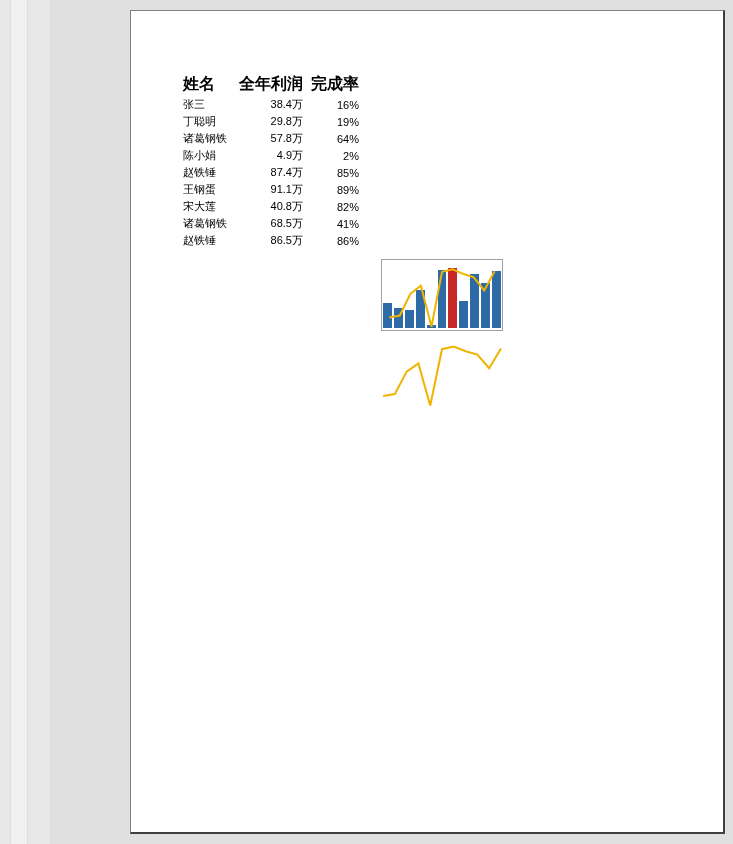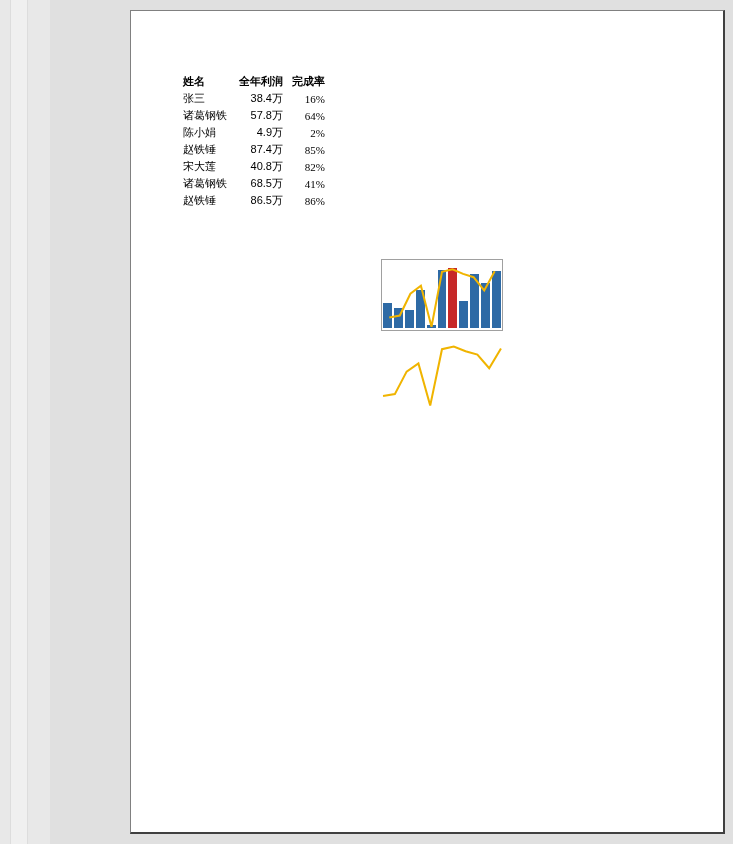--- a/index.html
+++ b/index.html
@@ -40,34 +40,34 @@
     .table {
       position: absolute;
       left: 48px;
       top: 62px;
     }
     .table table {
       border-collapse: collapse;
     }
     .table th {
       font-weight: bold;
-      font-size: 11px;
+      font-size: 16px;
       text-align: left;
       padding: 1px 4px;
       white-space: nowrap;
     }
     .table th.num { text-align: right; }
     .table td {
       font-size: 11px;
       padding: 1px 4px;
       white-space: nowrap;
     }
     .table td.name { width: 56px; }
     .table td.profit { text-align: right; width: 52px; }
-    .table td.rate { text-align: right; width: 42px; font-family: Liberation Serif, serif; }
+    .table td.rate { text-align: right; width: 42px; }
     .chart-wrap {
       position: absolute;
       left: 250px;
       top: 248px;
       width: 130px;
     }
     .bar-chart {
       width: 122px;
       height: 72px;
       border: 1px solid #a0a0a0;
@@ -113,33 +113,43 @@
           <th class="num">完成率</th>
         </tr>
       </thead>
       <tbody id="tbody">
           <tr>
             <td class="name">张三</td>
             <td class="profit">38.4万</td>
             <td class="rate">16%</td>
           </tr>
           <tr>
+            <td class="name">丁聪明</td>
+            <td class="profit">29.8万</td>
+            <td class="rate">19%</td>
+          </tr>
+          <tr>
             <td class="name">诸葛钢铁</td>
             <td class="profit">57.8万</td>
             <td class="rate">64%</td>
           </tr>
           <tr>
             <td class="name">陈小娟</td>
             <td class="profit">4.9万</td>
             <td class="rate">2%</td>
           </tr>
           <tr>
             <td class="name">赵铁锤</td>
             <td class="profit">87.4万</td>
             <td class="rate">85%</td>
+          </tr>
+          <tr>
+            <td class="name">王钢蛋</td>
+            <td class="profit">91.1万</td>
+            <td class="rate">89%</td>
           </tr>
           <tr>
             <td class="name">宋大莲</td>
             <td class="profit">40.8万</td>
             <td class="rate">82%</td>
           </tr>
           <tr>
             <td class="name">诸葛钢铁</td>
             <td class="profit">68.5万</td>
             <td class="rate">41%</td>

